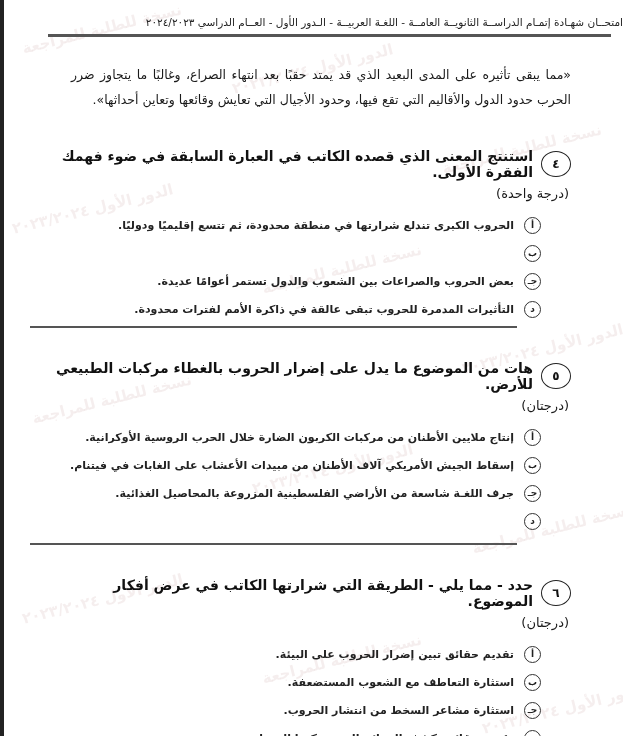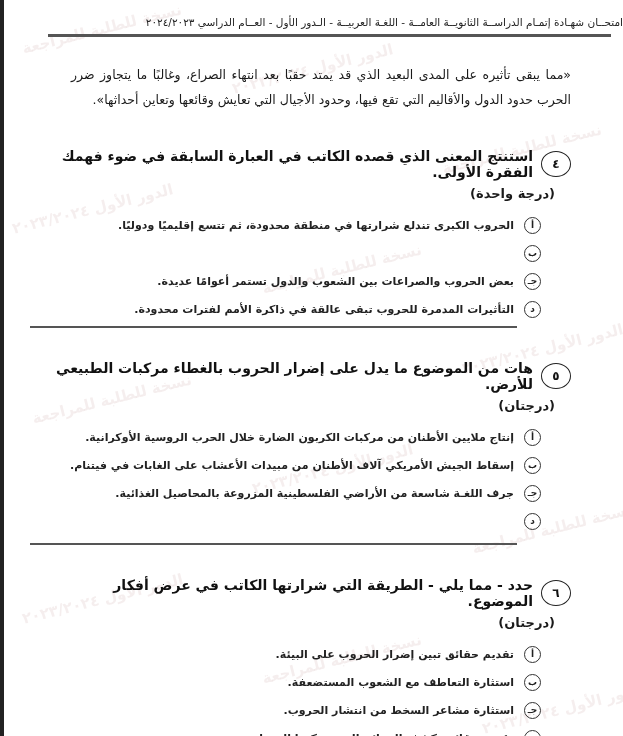--- a/index.html
+++ b/index.html
@@ -53,21 +53,21 @@
     .q-head {
       display: flex; align-items: center; gap: 8px;
       font-size: 14px; font-weight: bold; color: #111;
     }
     .q-num {
       width: 30px; height: 26px; border: 1.6px solid #222; border-radius: 50%;
       display: flex; align-items: center; justify-content: center;
       font-size: 12px; font-weight: bold; flex-shrink: 0;
     }
     .q-marks {
-      font-size: 13px; font-weight: bold; margin-top: 6px; margin-right: 16px;
+      font-size: 13px; font-weight: normal; margin-top: 6px; margin-right: 2px;
     }
     .options {
       margin-top: 10px; margin-right: 30px;
     }
     .option {
       display: flex; align-items: center; gap: 10px;
       height: 28px;
       font-size: 11px; font-weight: bold; color: #222;
     }
     .opt-letter {

